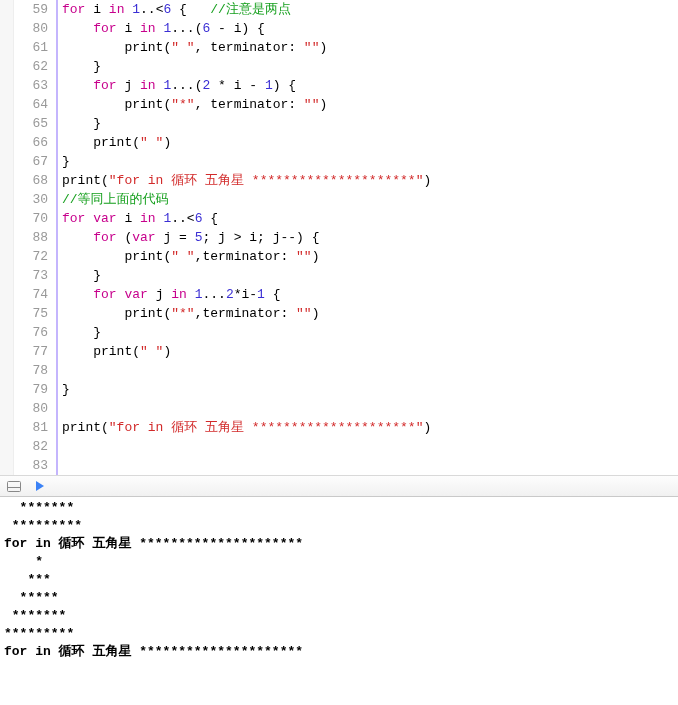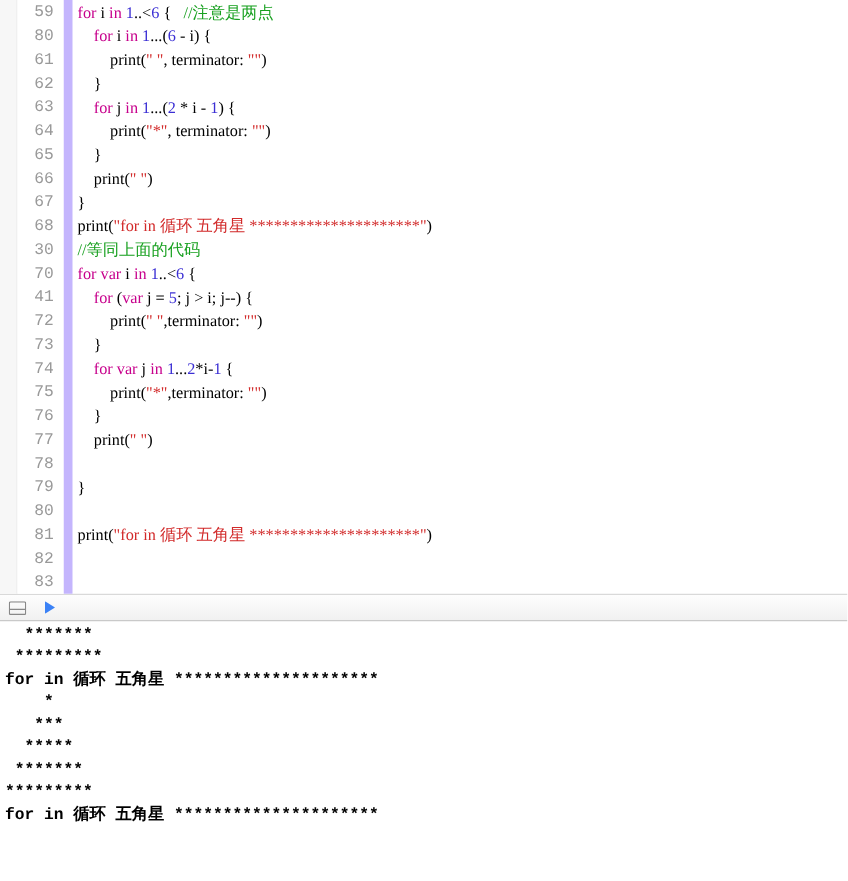--- a/index.html
+++ b/index.html
@@ -10,31 +10,30 @@
       width: 678px;
     }
     .gutter {
       width: 44px;
       background: #fff;
       text-align: right;
       padding-right: 8px;
       color: #999;
       user-select: none;
       flex-shrink: 0;
-      border-right: 7px solid #c4b5fd;
+      border-right: 2px solid #c4b5fd;
     }
     .gutter-line {
       height: 19px;
       line-height: 19px;
     }
     .code {
       flex: 1;
       padding-left: 4px;
       overflow: hidden;
-      font-family: Liberation Serif, serif;
     }
     .code-line {
       height: 19px;
       line-height: 19px;
       white-space: pre;
     }
     .kw { color: #c7008c; }
     .num { color: #3b2fd4; }
     .str { color: #d22a2a; }
     .cmt { color: #17a01f; }
@@ -92,21 +91,21 @@
       <div class="gutter-line">61</div>
       <div class="gutter-line">62</div>
       <div class="gutter-line">63</div>
       <div class="gutter-line">64</div>
       <div class="gutter-line">65</div>
       <div class="gutter-line">66</div>
       <div class="gutter-line">67</div>
       <div class="gutter-line">68</div>
       <div class="gutter-line">30</div>
       <div class="gutter-line">70</div>
-      <div class="gutter-line">41</div>
+      <div class="gutter-line">88</div>
       <div class="gutter-line">72</div>
       <div class="gutter-line">73</div>
       <div class="gutter-line">74</div>
       <div class="gutter-line">75</div>
       <div class="gutter-line">76</div>
       <div class="gutter-line">77</div>
       <div class="gutter-line">78</div>
       <div class="gutter-line">79</div>
       <div class="gutter-line">80</div>
       <div class="gutter-line">81</div>

